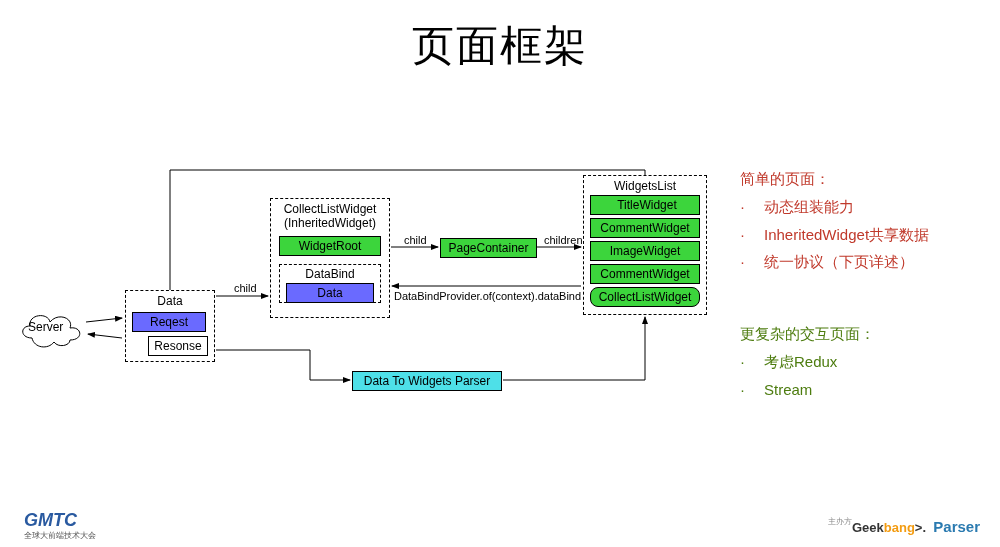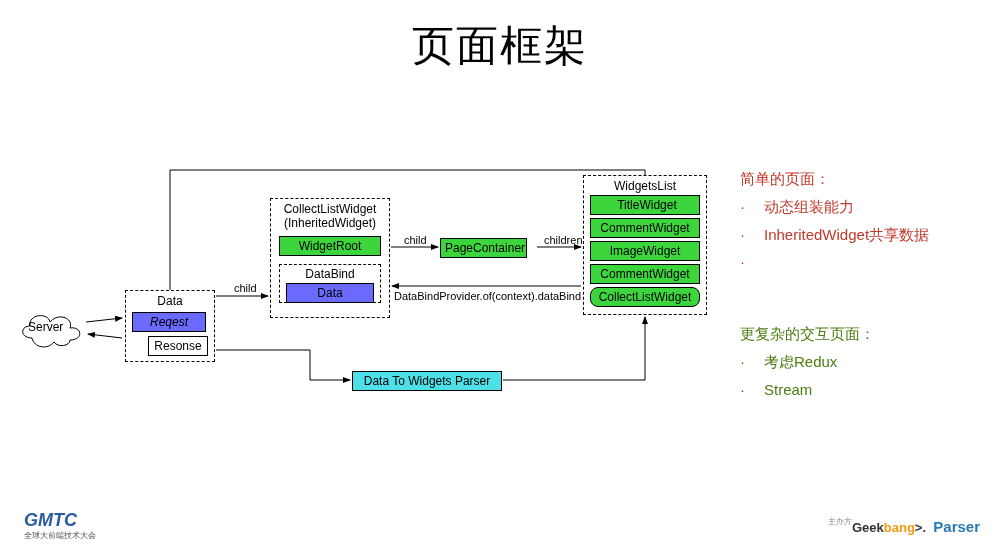--- a/index.html
+++ b/index.html
@@ -35,35 +35,35 @@
 
   <div class="cloud" style="left:14px; top:304px;">
     <svg width="72" height="48">
       <path d="M18 34 C6 34 6 22 16 22 C14 10 34 8 36 18 C44 8 60 14 56 24 C68 22 70 36 56 36 C56 42 44 44 40 38 C34 46 20 44 18 34 Z" fill="none" stroke="#000" stroke-width="1"></path>
     </svg>
     <div class="label-small" style="position:absolute; left:14px; top:16px;">Server</div>
   </div>
 
   <div class="dashbox" style="left:125px; top:290px; width:90px; height:72px;">
     <div class="label-small" style="padding-top:3px;">Data</div>
-    <div class="box-blue" style="margin:4px 8px 0 6px;font-style:italic;">Reqest</div>
+    <div class="box-blue" style="margin:4px 8px 0 6px;">Reqest</div>
     <div class="box-plain" style="margin:4px 6px 0 22px;">Resonse</div>
   </div>
 
   <div class="dashbox" style="left:270px; top:198px; width:120px; height:120px;">
     <div class="label-small" style="padding-top:3px;">CollectListWidget</div>
     <div class="label-small">(InheritedWidget)</div>
     <div class="box-green" style="margin:6px 8px 0 8px;">WidgetRoot</div>
     <div class="dashbox" style="position:relative; margin:8px 8px 0 8px; height:39px; border:1px dashed #000;">
       <div class="label-small" style="padding-top:2px;">DataBind</div>
       <div class="box-blue" style="margin:2px 6px 0 6px;">Data</div>
     </div>
   </div>
 
-  <div class="box-green" style="position:absolute; left:440px; top:238px; width:87px;">PageContainer</div>
+  <div class="box-green" style="position:absolute; left:440px; top:238px; width:97px;">PageContainer</div>
 
   <div class="dashbox" style="left:583px; top:175px; width:124px; height:140px;">
     <div class="label-small" style="padding:3px 0 2px 0;">WidgetsList</div>
     <div class="box-green" style="margin:0 6px 3px 6px;padding-left:8px;">TitleWidget</div>
     <div class="box-green" style="margin:0 6px 3px 6px;">CommentWidget</div>
     <div class="box-green" style="margin:0 6px 3px 6px;">ImageWidget</div>
     <div class="box-green" style="margin:0 6px 3px 6px;">CommentWidget</div>
     <div class="box-green" style="margin:0 6px 3px 6px;border-radius:8px;">CollectListWidget</div>
   </div>
 
@@ -104,20 +104,21 @@
     <div class="bullet-row">
         <span class="bullet-dot">·</span>
         <span>动态组装能力</span>
       </div>
     <div class="bullet-row">
         <span class="bullet-dot">·</span>
         <span>InheritedWidget共享数据</span>
       </div>
     <div class="bullet-row">
         <span class="bullet-dot">·</span>
+        <span>统一协议（下页详述）</span>
       </div>
   </div>
   <div class="notes2">
     <div>更复杂的交互页面：</div>
     <div class="bullet-row">
         <span class="bullet-dot">·</span>
         <span>考虑Redux</span>
       </div>
     <div class="bullet-row">
         <span class="bullet-dot">·</span>

